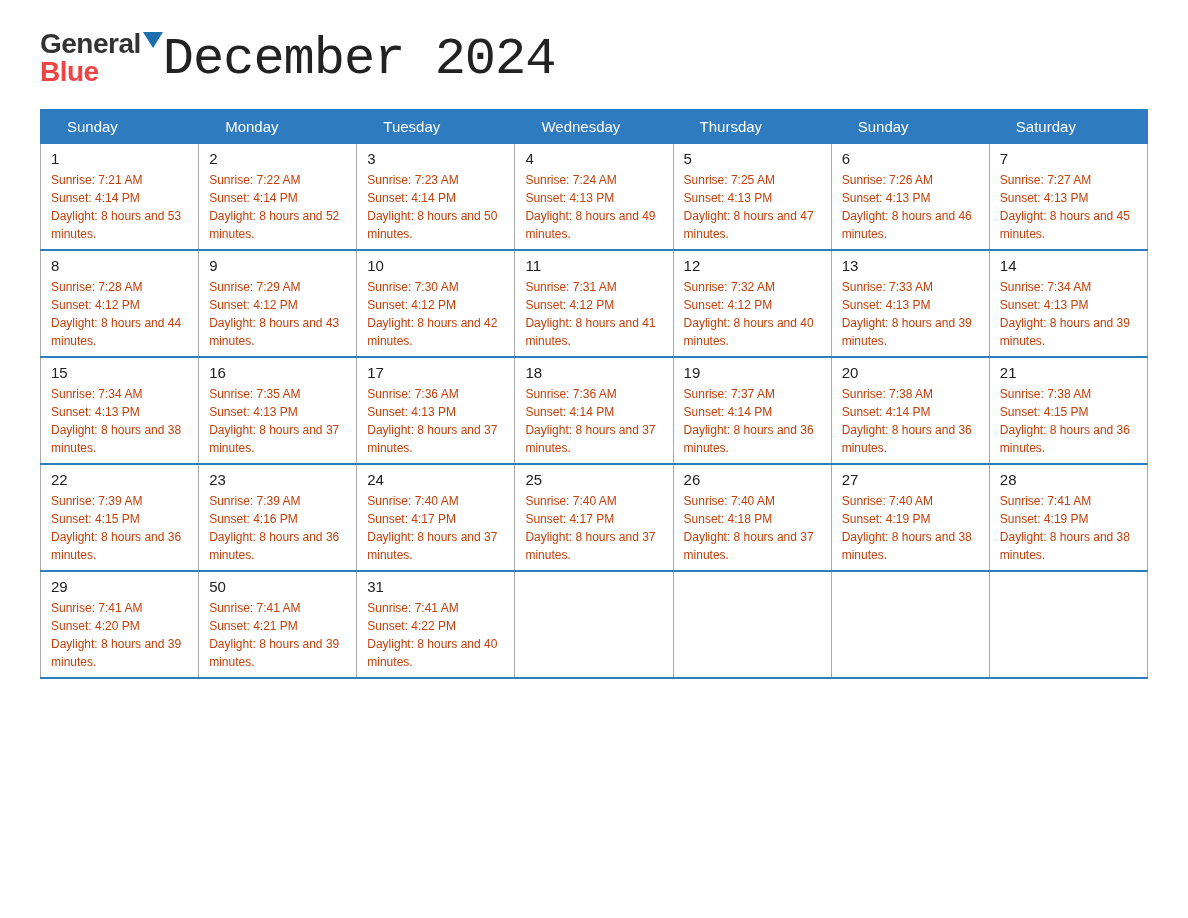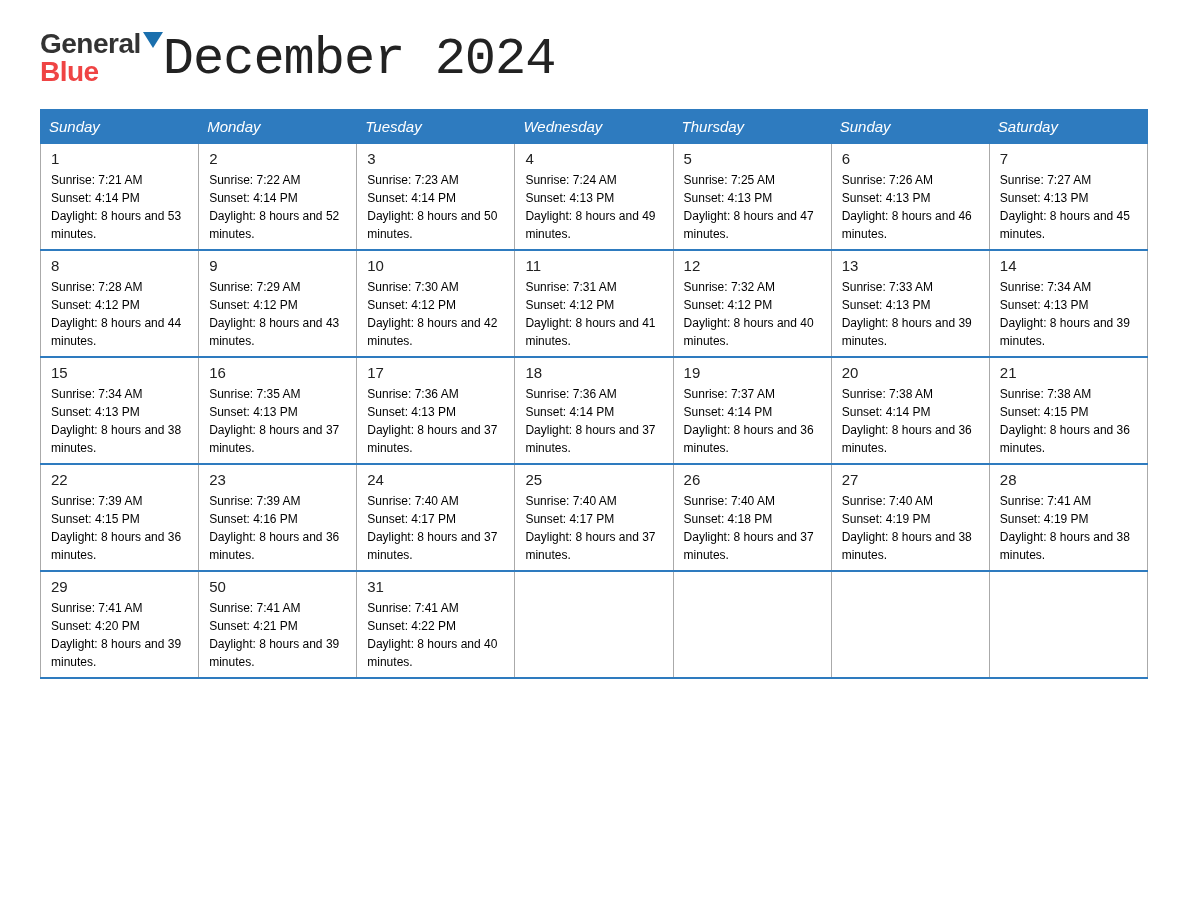--- a/index.html
+++ b/index.html
@@ -65,43 +65,42 @@
     table {
       width: 100%;
       border-collapse: collapse;
       table-layout: fixed;
     }
     thead tr th {
       background-color: #2e7bbf;
       color: #fff;
       font-size: 15px;
       font-weight: normal;
-      padding: 8px 8px;
+      padding: 8px 26px;
       text-align: left;
       border: 1px solid #2e7bbf;
-      font-style: italic;
     }
     tbody tr td {
       border: 1px solid #aaa;
       vertical-align: top;
       padding: 6px 10px;
       height: 105px;
       font-size: 12.5px;
       color: #222;
     }
     tbody tr td .day-num {
       font-size: 15px;
       font-weight: normal;
       display: block;
       margin-bottom: 4px;
       color: #222;
     }
     tbody tr td .day-info {
       font-size: 12px;
-      color: #000000;
+      color: #c2410c;
       line-height: 1.5;
     }
     tbody tr td.empty {
       background: #fff;
     }
     tbody tr {
       border-bottom: 2px solid #2e7bbf;
     }
   </style>
 </head>

